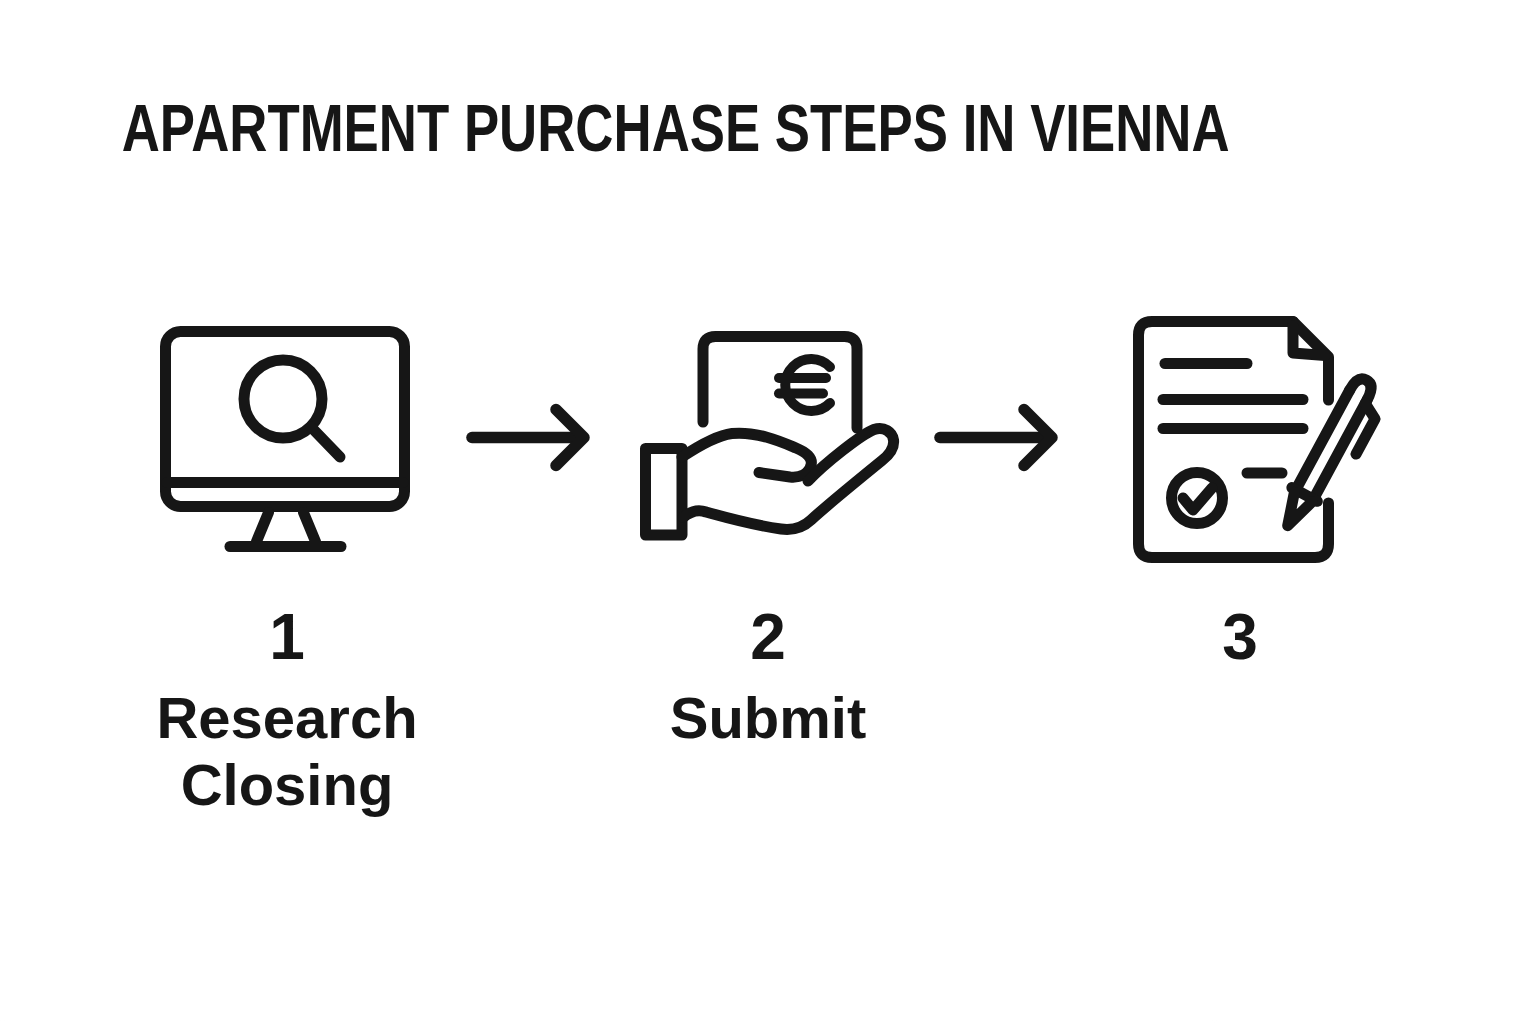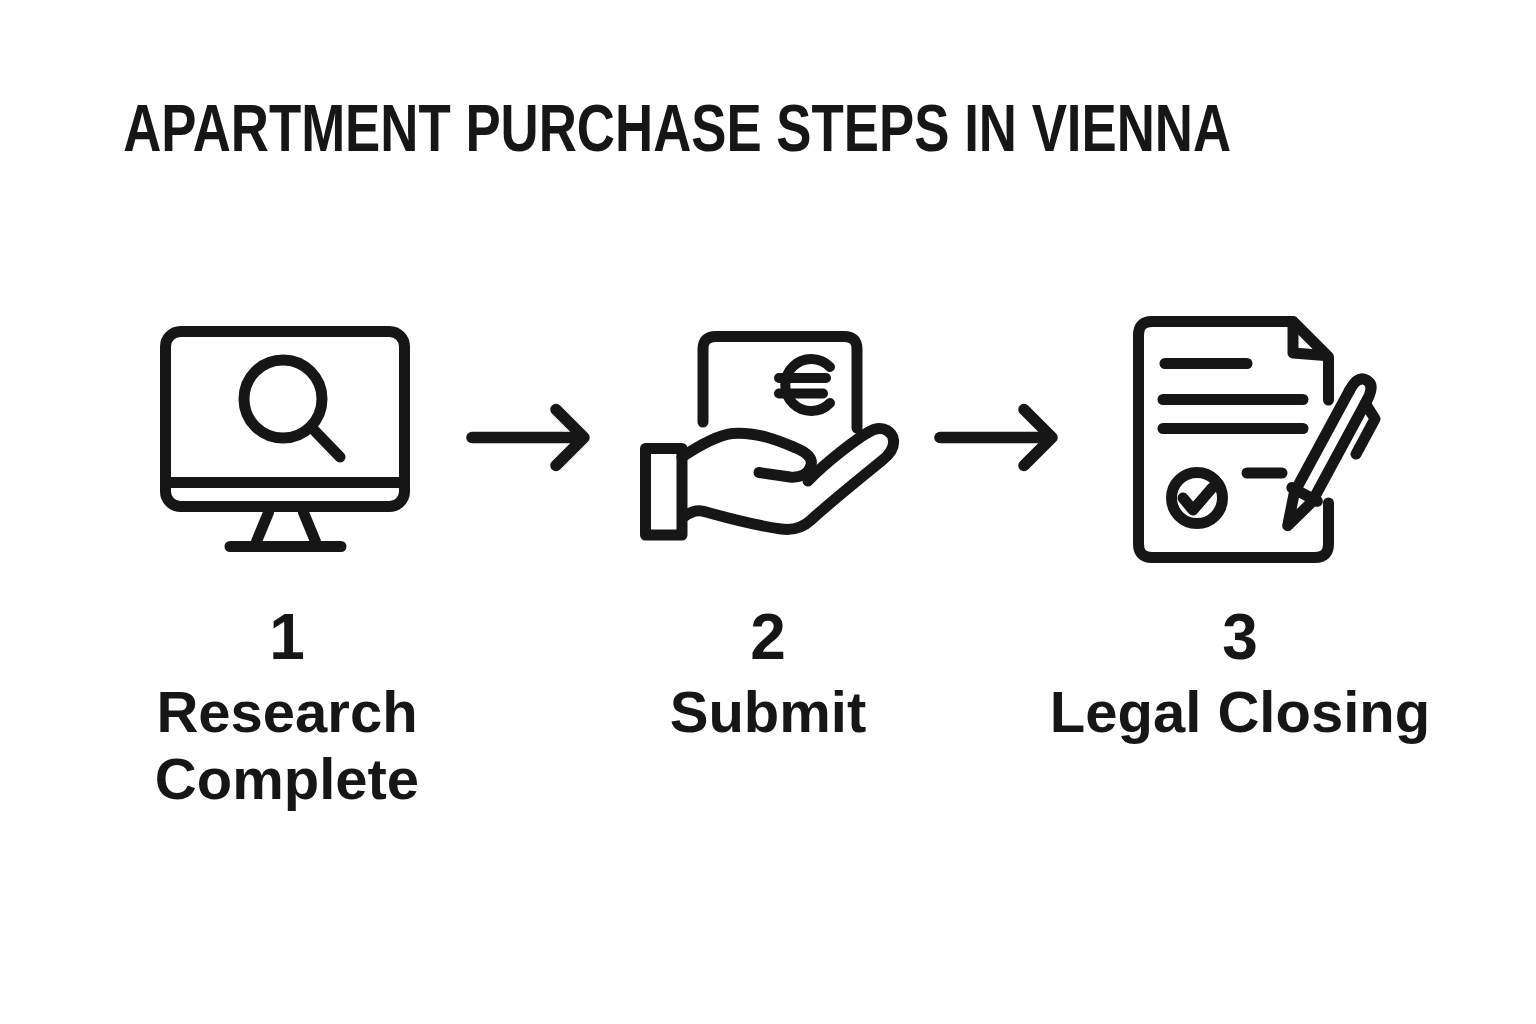--- a/index.html
+++ b/index.html
@@ -12,21 +12,20 @@
     font-family: "Liberation Sans", sans-serif;
     background: #ffffff;
     overflow: hidden;
   }
   .canvas {
     position: relative;
     width: 1217px;
     height: 1024px;
     background: radial-gradient(ellipse 115% 115% at 50% 48%, #ffffff 62%, #fbfbfb 85%, #f3f3f3 100%);
     color: var(--ink, #161616);
-    padding-left: 15px;
   }
   .title {
     position: absolute;
     top: 95px;
     left: 0;
     width: 100%;
     margin: 0;
     text-align: center;
     font-size: 66px;
     font-weight: 700;
@@ -65,21 +64,21 @@
   #label-1 { left: 67px;   width: 440px; }
   #label-2 { left: 548px;  width: 440px; }
   #label-3 { left: 1000px; width: 480px; }
 
   .num {
     font-size: 64px;
     font-weight: 700;
     line-height: 64px;
   }
   .name {
-    margin-top: 9px;
+    margin-top: 15px;
     font-size: 58px;
     font-weight: 700;
     line-height: 67px;
   }
 </style>
 </head>
 <body>
 
 <div class="canvas">
 
@@ -132,31 +131,30 @@
       <path class="stroke" d="M 10,-146 L 26,-137 L 26,-97"></path>
       <path class="stroke" d="M -14.5,-37 L 14.5,-37"></path>
       <path class="stroke" d="M -10,-34 L 0,-1.5 L 10,-34"></path>
     </g>
   </svg>
 
   <div id="label-1" class="step-label">
     <div class="num">1</div>
     <div class="name">
       <div>Research</div>
-      <div>Complete</div>
+      <div>Closing</div>
     </div>
   </div>
 
   <div id="label-2" class="step-label">
     <div class="num">2</div>
     <div class="name">
       <div>Submit</div>
     </div>
   </div>
 
   <div id="label-3" class="step-label">
     <div class="num">3</div>
     <div class="name">
-      <div>Legal Closing</div>
     </div>
   </div>
 
 </div>
 
 </body></html>

